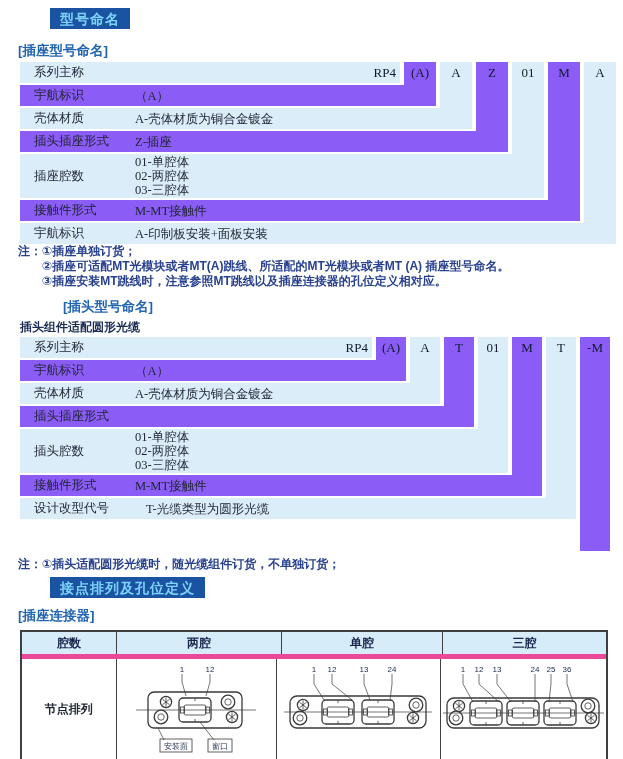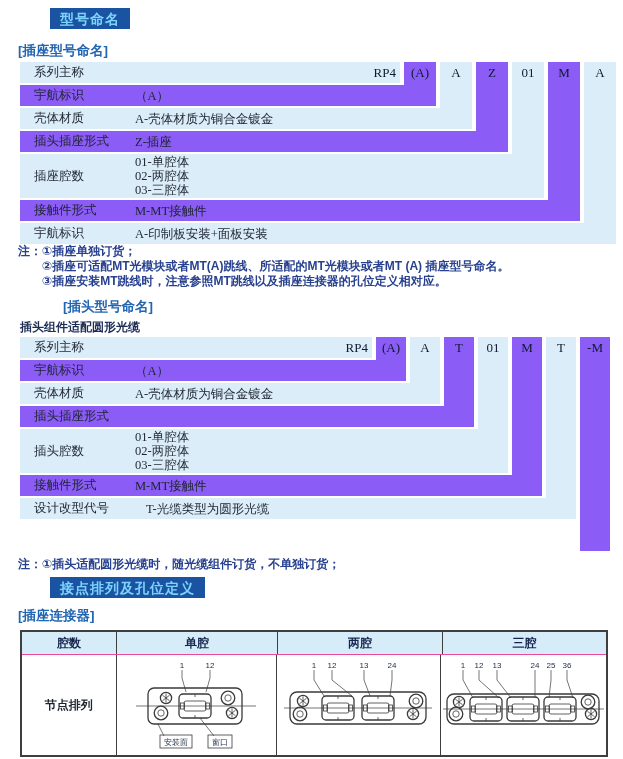--- a/index.html
+++ b/index.html
@@ -30,21 +30,21 @@
         font-size:13px;color:#101a30;font-family:"Liberation Serif","DejaVu Serif",serif;z-index:3;}
   .code-first{text-align:right;}
 
   
   .notes{position:absolute;left:18px;color:#28418f;font-size:12px;font-weight:600;line-height:15px;}
   .note-indent{padding-left:24px;}
 
   
   .btable{position:absolute;left:20px;top:630px;width:588px;border:2px solid #3f3f3f;
           box-sizing:border-box;}
-  .btable .hdr{display:flex;height:22px;background:#d6ecf9;border-bottom:1px solid #ec4899;}
+  .btable .hdr{display:flex;height:22px;background:#d6ecf9;border-bottom:5px solid #ec4899;}
   .btable .bod{display:flex;height:100px;background:#fff;}
   .bcell{display:flex;align-items:center;justify-content:center;box-sizing:border-box;
          border-right:1px solid #3f3f3f;}
   .bcell:last-child{border-right:none;}
   .c0{width:95px;} .c1{width:161px;} .c2{width:165px;} .c3{flex:1;}
   .bhead{font-size:12px;font-weight:bold;color:#17254e;
          font-family:"Liberation Serif","DejaVu Serif",serif;}
   .brow-label{font-size:12px;font-weight:600;color:#1d2430;
          font-family:"Liberation Serif","DejaVu Serif",serif;}
 
@@ -249,22 +249,22 @@
   <div class="notes" style="top:557px;width:594px;">
     <div>注：①插头适配圆形光缆时，随光缆组件订货，不单独订货；</div>
   </div>
 
   <div class="hbox" style="top:577px;">接点排列及孔位定义</div>
   <div class="seclabel" style="top:607px;">[插座连接器]</div>
 
   <div class="btable">
     <div class="hdr">
       <div class="bcell c0 bhead">腔数</div>
+      <div class="bcell c2 bhead">两腔</div>
       <div class="bcell c1 bhead">单腔</div>
-      <div class="bcell c2 bhead">两腔</div>
       <div class="bcell c3 bhead">三腔</div>
     </div>
     <div class="bod">
       <div class="bcell c0 brow-label">节点排列</div>
 
       <div class="bcell c1">
         <svg width="152" height="98" viewBox="0 0 152 98">
           <line x1="16" y1="50" x2="136" y2="50" class="ld"></line>
           <rect x="28" y="32" width="94" height="36" rx="6" class="st"></rect>
           <use href="#screw" x="46" y="42"></use>

